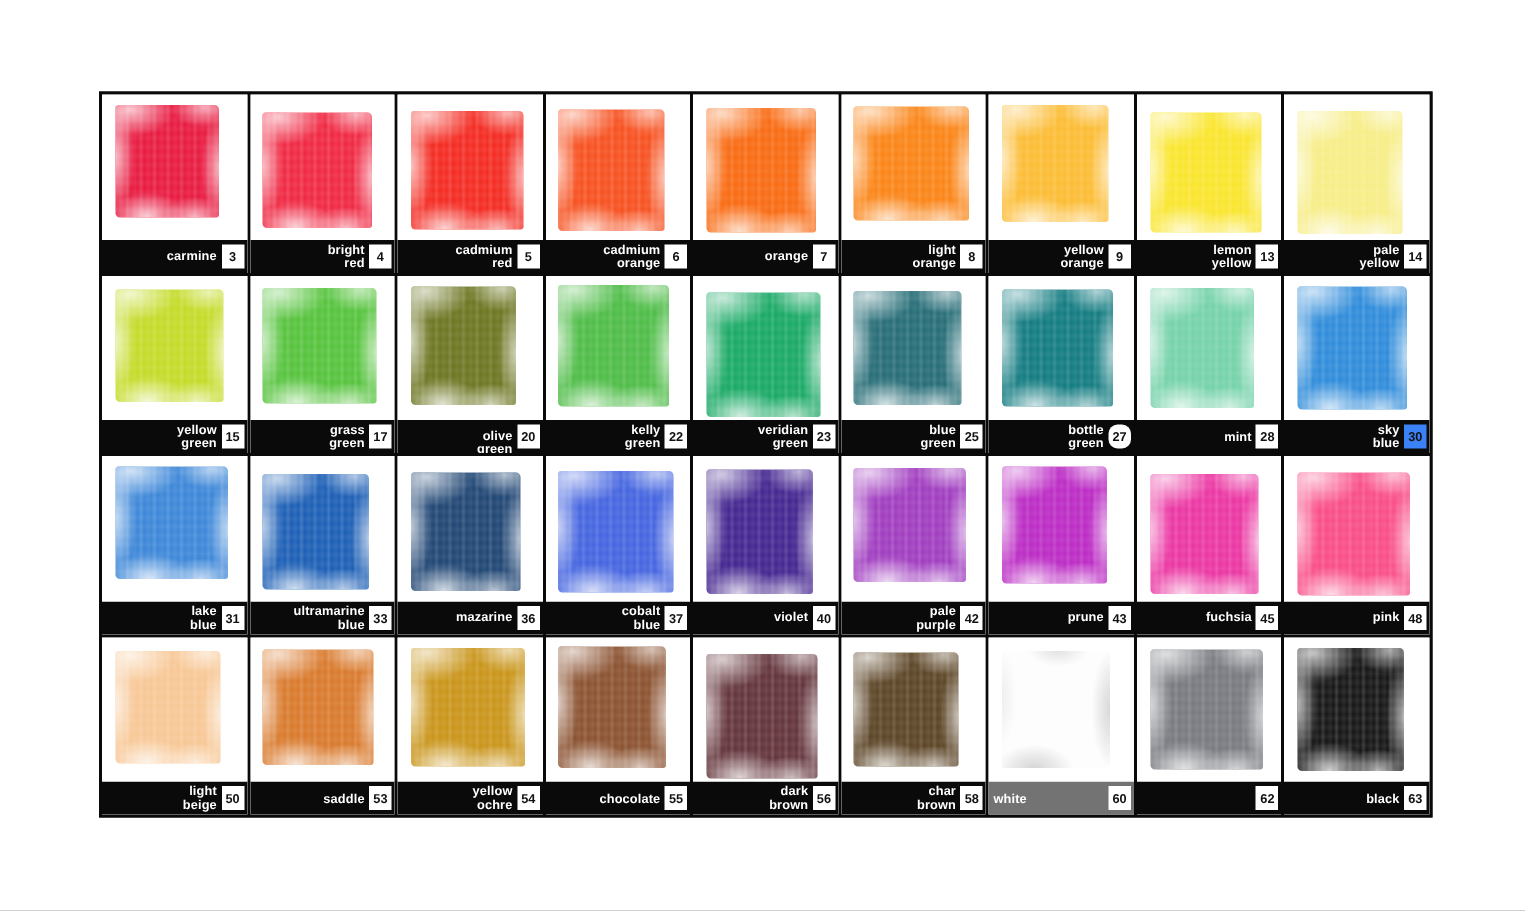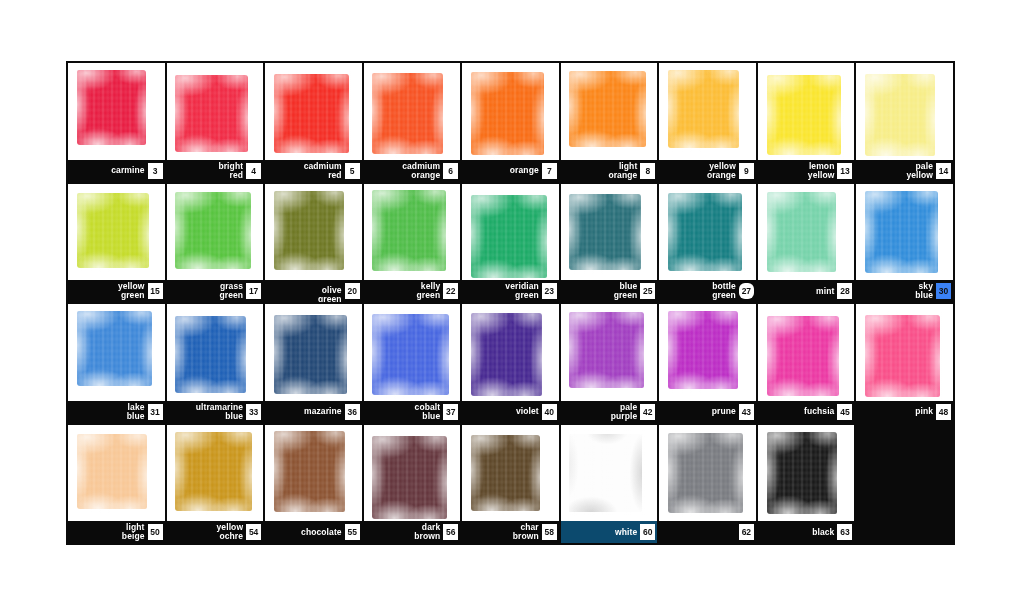--- a/index.html
+++ b/index.html
@@ -401,20 +401,29 @@
           <div class="swatch" style="background: rgb(248, 199, 149); left: 9%; top: 10%; width: 73%; height: 78%;"></div>
         </div>
         <div class="label-bar" style="background: rgb(10, 10, 10);">
           <div class="label-name" style="color: rgb(255, 255, 255);">light
 beige</div>
           <div class="label-num" style="background: rgb(255, 255, 255);">50</div>
         </div>
       </div>
       <div class="cell">
         <div class="swatch-area">
+          <div class="swatch" style="background: rgb(217, 121, 43); left: 9%; top: 9%; width: 76%; height: 80%;"></div>
+        </div>
+        <div class="label-bar" style="background: rgb(10, 10, 10);">
+          <div class="label-name" style="color: rgb(255, 255, 255);">saddle</div>
+          <div class="label-num" style="background: rgb(255, 255, 255);">53</div>
+        </div>
+      </div>
+      <div class="cell">
+        <div class="swatch-area">
           <div class="swatch" style="background: rgb(201, 148, 24); left: 9%; top: 8%; width: 79%; height: 82%;"></div>
         </div>
         <div class="label-bar" style="background: rgb(10, 10, 10);">
           <div class="label-name" style="color: rgb(255, 255, 255);">yellow
 ochre</div>
           <div class="label-num" style="background: rgb(255, 255, 255);">54</div>
         </div>
       </div>
       <div class="cell">
         <div class="swatch-area">
@@ -442,21 +451,21 @@
         <div class="label-bar" style="background: rgb(10, 10, 10);">
           <div class="label-name" style="color: rgb(255, 255, 255);">char
 brown</div>
           <div class="label-num" style="background: rgb(255, 255, 255);">58</div>
         </div>
       </div>
       <div class="cell is-white">
         <div class="swatch-area">
           <div class="swatch" style="background: rgb(253, 253, 253); left: 9%; top: 10%; width: 75%; height: 81%;"></div>
         </div>
-        <div class="label-bar" style="background: #0c4a6e;">
+        <div class="label-bar" style="background: #737373; justify-content: space-between;">
           <div class="label-name" style="color: rgb(255, 255, 255);">white</div>
           <div class="label-num" style="background: rgb(255, 255, 255);">60</div>
         </div>
       </div>
       <div class="cell">
         <div class="swatch-area">
           <div class="swatch" style="background: rgb(119, 121, 127); left: 9%; top: 9%; width: 78%; height: 83%;"></div>
         </div>
         <div class="label-bar" style="background: rgb(10, 10, 10);">
           <div class="label-name" style="color: rgb(255, 255, 255); margin-top: 44px;">gray</div>

